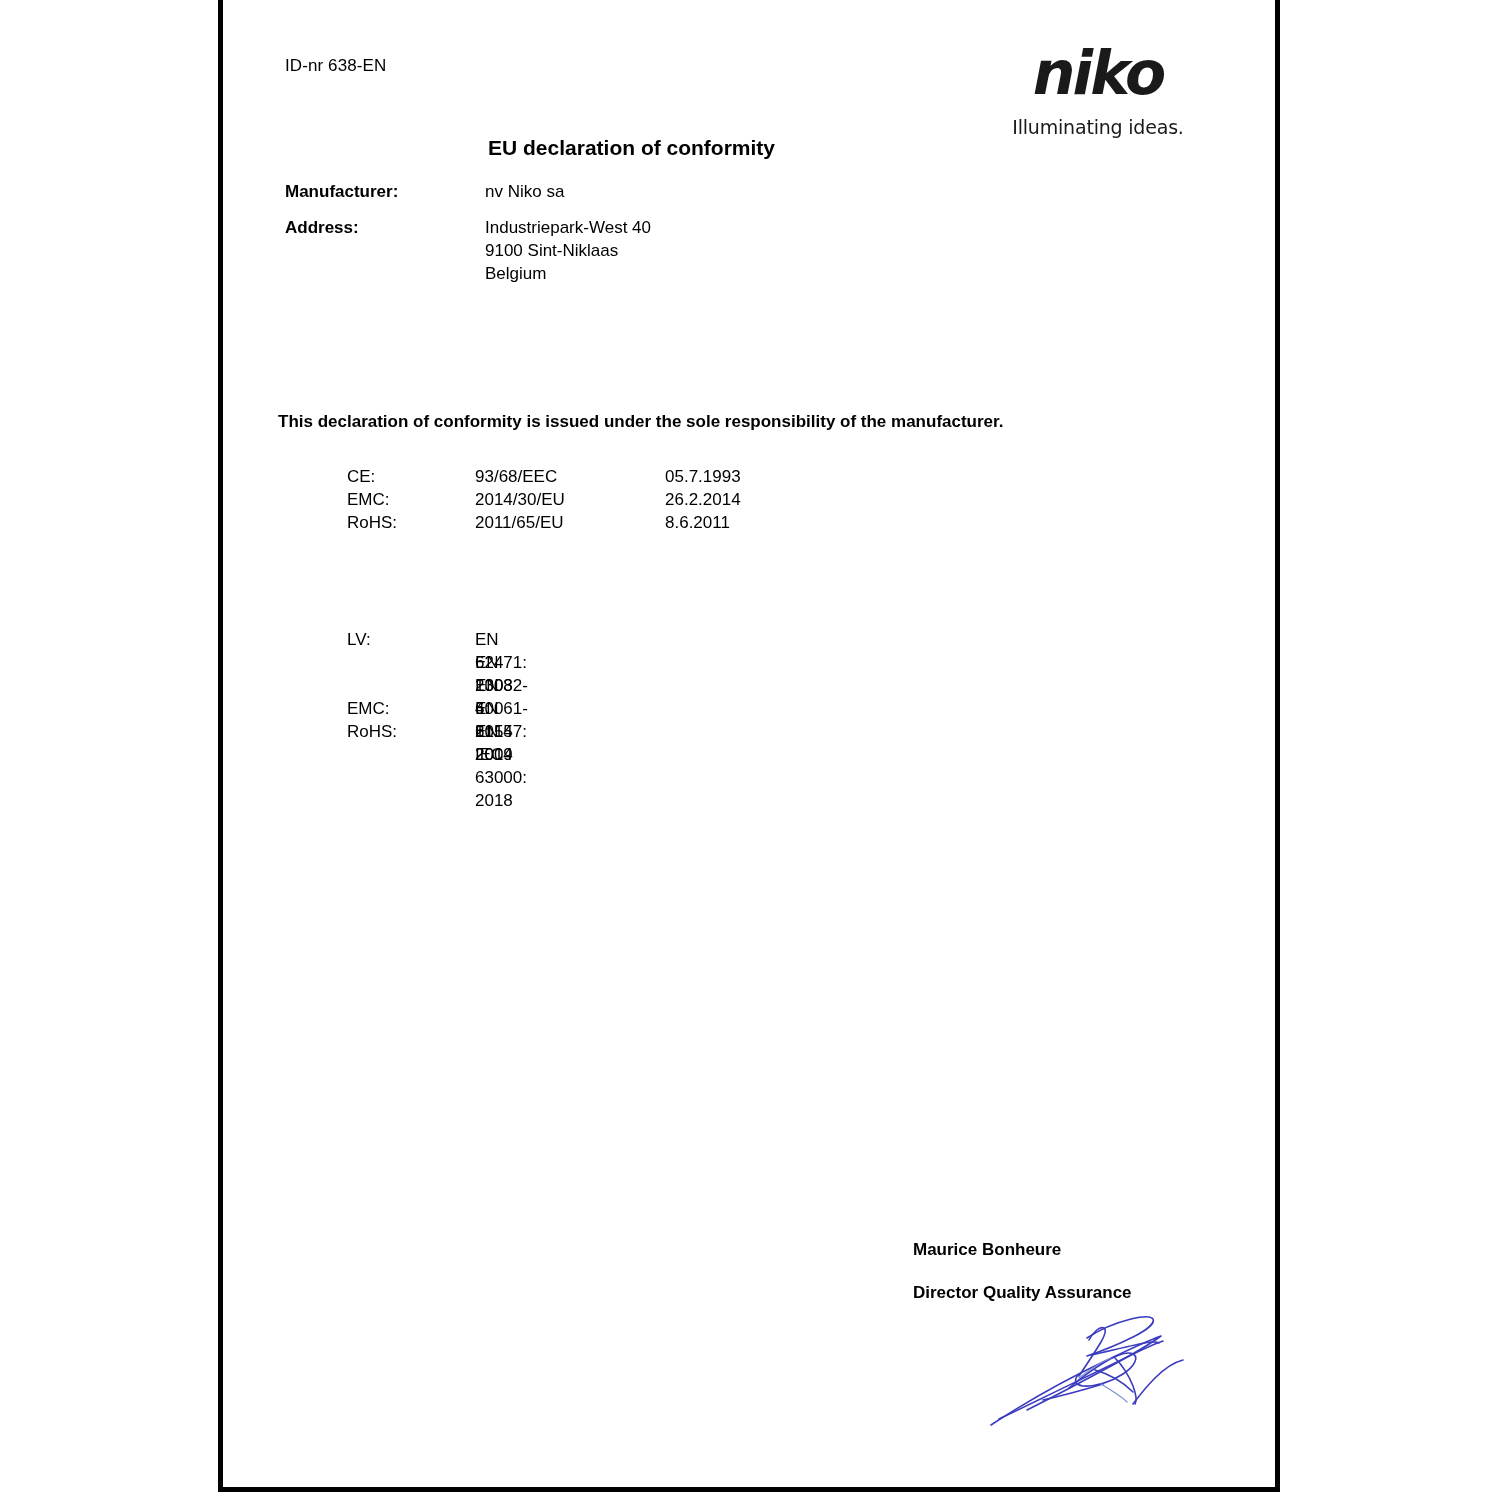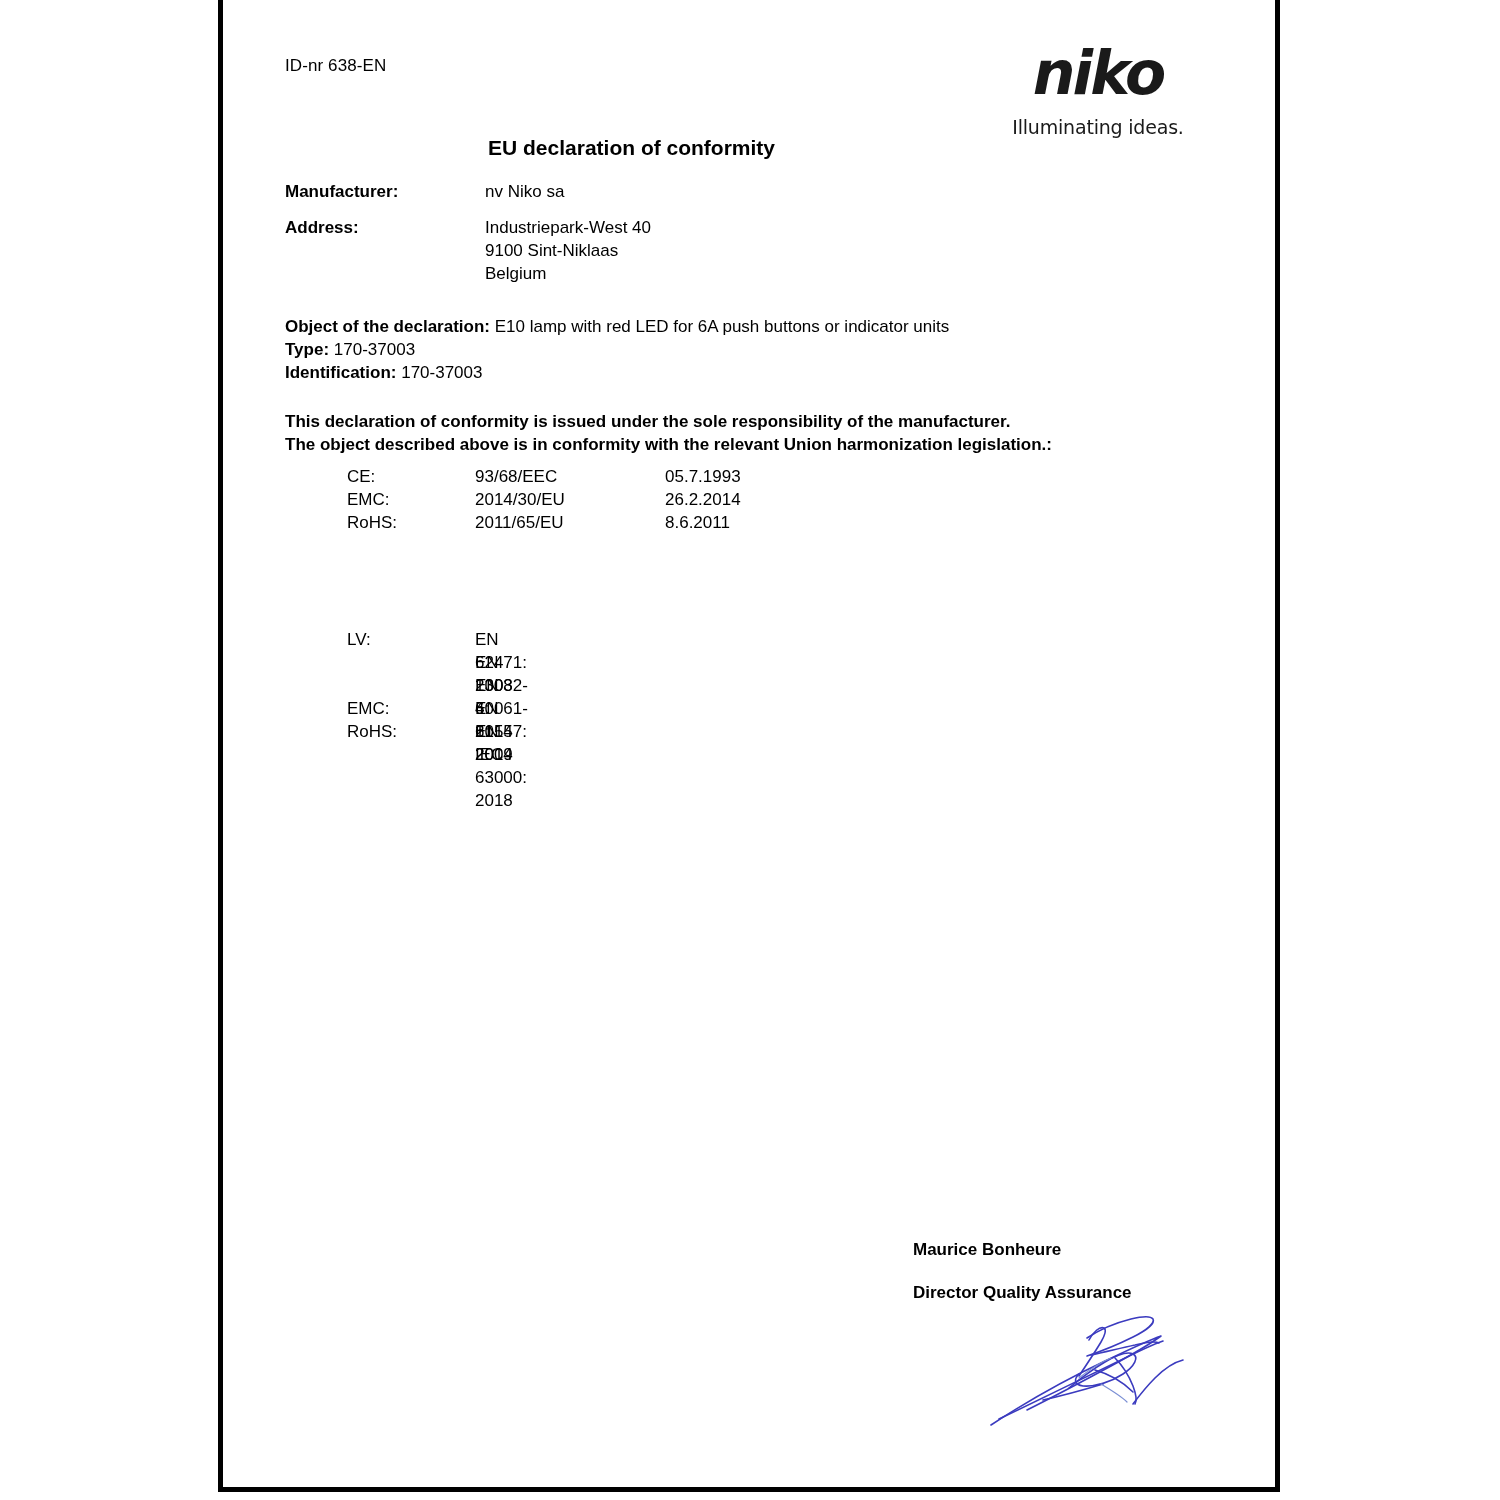--- a/index.html
+++ b/index.html
@@ -99,21 +99,21 @@
   .block {
     position: absolute;
     left: 62px;
     font-size: 17px;
     line-height: 23px;
   }
   .block .line { white-space: nowrap; }
 
   .para {
     position: absolute;
-    left: 62px;
+    left: 55px;
     width: 960px;
     font-size: 17px;
     line-height: 23px;
     font-weight: bold;
   }
 
   
   #manufacturer-row { top: 180px; }
   #address-row      { top: 216px; }
   #object-block     { top: 315px; }
@@ -178,38 +178,23 @@
 
     <div class="row" id="address-row">
       <span class="col-label lbl">Address:</span>
       <span class="col-value">
         <span class="line" style="display:block">Industriepark-West 40</span>
         <span class="line" style="display:block">9100 Sint-Niklaas</span>
         <span class="line" style="display:block">Belgium</span>
       </span>
     </div>
 
-    <div class="block" id="object-block">
-      <div class="line">
-        <span class="lbl">Object of the declaration:</span>
-        <span>E10 lamp with red LED for 6A push buttons or indicator units</span>
-      </div>
-      <div class="line">
-        <span class="lbl">Type:</span>
-        <span>170-37003</span>
-      </div>
-      <div class="line">
-        <span class="lbl">Identification:</span>
-        <span>170-37003</span>
-      </div>
-    </div>
 
     <div class="para" id="statement-para">
       <div>This declaration of conformity is issued under the sole responsibility of the manufacturer.</div>
-      <div>The object described above is in conformity with the relevant Union harmonization legislation.:</div>
     </div>
 
     <div class="block" id="directives-table">
         <div class="tbl-row">
           <span class="col-label">CE:</span>
           <span class="col-ref">93/68/EEC</span>
           <span class="col-date">05.7.1993</span>
         </div>
         <div class="tbl-row">
           <span class="col-label">EMC:</span>

